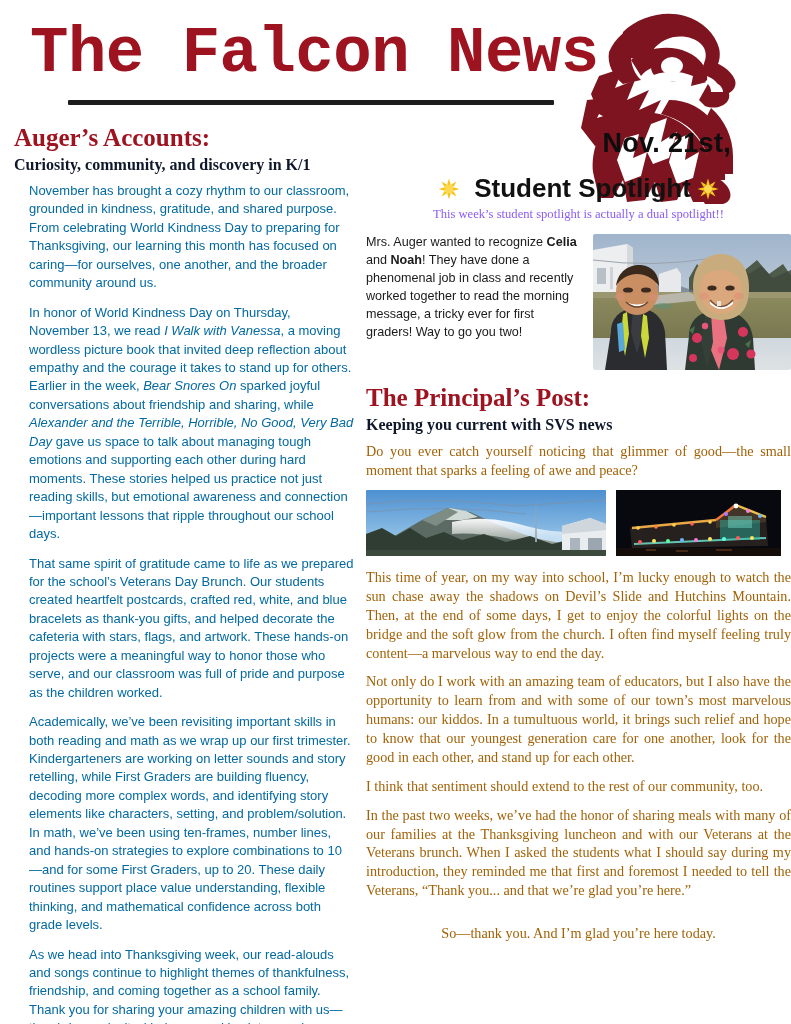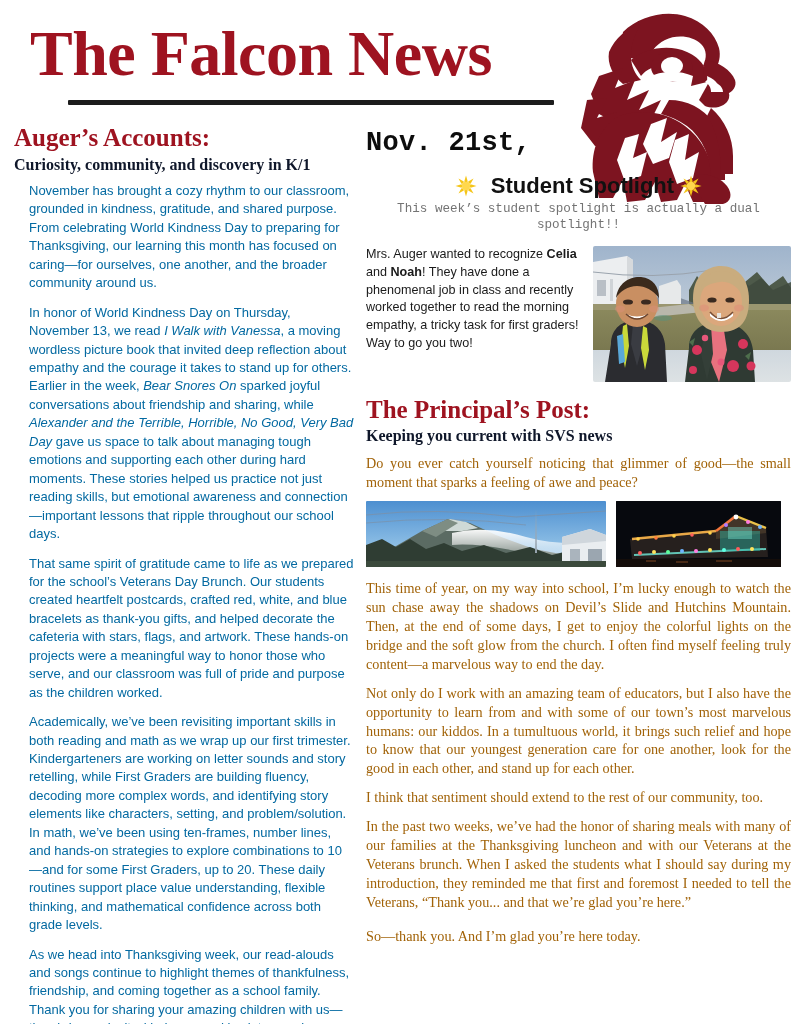--- a/index.html
+++ b/index.html
@@ -26,21 +26,21 @@
 
   
   .masthead {
     position: relative;
     height: 124px;
   }
   .masthead-title {
     position: absolute;
     left: 30px;
     top: 22px;
-    font-family: Liberation Serif, serif;
+    font-family: Liberation Mono, monospace;
     font-weight: bold;
     font-size: 64px;
     line-height: 1;
     color: #9e1320;
     letter-spacing: -0.5px;
     white-space: nowrap;
   }
   .masthead-rule {
     position: absolute;
     left: 68px;
@@ -103,55 +103,55 @@
     line-height: 1.42;
     color: #0369a1;
     margin: 0 0 11px 15px;
     text-align: left;
   }
   .body-sans p:last-child { margin-bottom: 0; }
   .body-sans i, .body-sans em { font-style: italic; }
 
   
   .date-block {
-    text-align: left;
-    font-family: Liberation Mono, monospace;
+    text-align: right;
+    font-family: Liberation Sans, sans-serif;
     font-weight: bold;
     font-size: 27px;
     line-height: 1.15;
     color: #0d0d0d;
     padding: 4px 60px 0 0;
     letter-spacing: 0.3px;
   }
 
   
   .spotlight-head {
     text-align: center;
     margin-top: 14px;
     white-space: nowrap;
   }
   .spotlight-title {
     font-family: "Liberation Sans", sans-serif;
     font-weight: bold;
-    font-size: 22px;
+    font-size: 26px;
     color: #111111;
     vertical-align: middle;
     margin-left: 8px;
   }
   .sun-icon {
     display: inline-block;
     vertical-align: middle;
     margin: 0 6px;
   }
   .spotlight-sub {
     text-align: center;
-    font-family: Liberation Mono, monospace;
+    font-family: Liberation Serif, serif;
     font-size: 12.6px;
     line-height: 1.3;
-    color: #737373;
+    color: #8b5cf6;
     margin-top: 2px;
   }
 
   
   .spotlight-row {
     display: flex;
     margin-top: 12px;
     gap: 10px;
   }
   .spotlight-text {
@@ -175,22 +175,23 @@
   .principal-block { margin-top: 14px; }
   .body-serif p {
     font-family: "Liberation Serif", serif;
     font-size: 14.2px;
     line-height: 1.33;
     color: #a16207;
     margin: 0 0 10px 0;
     text-align: justify;
   }
   .body-serif p.closing {
+    text-align: center;
     text-indent: 0;
-    margin-top: 16px;
+    margin-top: 24px;
   }
   .body-serif p:last-child { margin-bottom: 0; }
 
   .photo-row {
     display: flex;
     gap: 10px;
     margin: 10px 0 12px 0;
     justify-content: flex-start;
   }
   .photo-mountain {
@@ -330,21 +331,21 @@
               <path d="M20.2 3.8 L17.0 9.6 L14.8 9.2 L14.4 7.0 Z"></path>
               <path d="M3.8 20.2 L7.0 14.4 L9.2 14.8 L9.6 17.0 Z"></path>
             </g>
             <circle cx="12" cy="12" r="4.6" fill="#ffd84d"></circle>
           </svg>
         </span>
       </div>
       <div class="spotlight-sub">This week’s student spotlight is actually a dual spotlight!!</div>
 
       <div class="spotlight-row">
-        <div class="spotlight-text"><span>Mrs. Auger wanted to recognize </span><b>Celia</b><span> and </span><b>Noah</b><span>! They have done a phenomenal job in class and recently worked together to read the morning empathy, a tricky task for first graders!  Way to go you two!</span></div>
+        <div class="spotlight-text"><span>Mrs. Auger wanted to recognize </span><b>Celia</b><span> and </span><b>Noah</b><span>! They have done a phenomenal job in class and recently worked together to read the morning message, a tricky ever for first graders!  Way to go you two!</span></div>
 
         <div class="photo-students">
           <svg viewBox="0 0 198 136" width="198" height="136" preserveAspectRatio="none" aria-hidden="true">
             <defs>
               <linearGradient id="skyG" x1="0" y1="0" x2="0" y2="1">
                 <stop offset="0%" stop-color="#9fb4cc"></stop>
                 <stop offset="55%" stop-color="#c3ced9"></stop>
                 <stop offset="100%" stop-color="#dde2e4"></stop>
               </linearGradient>
               <linearGradient id="grassG" x1="0" y1="0" x2="0" y2="1">

